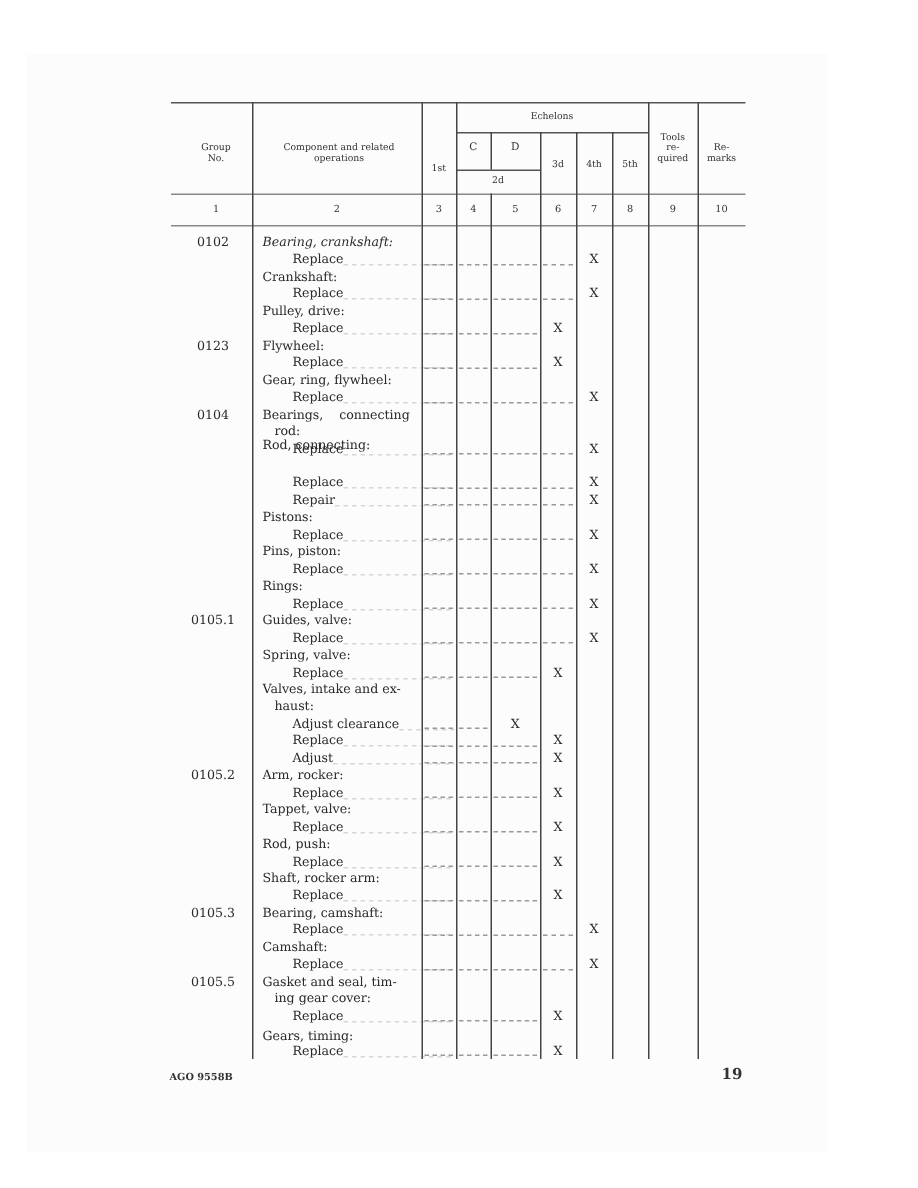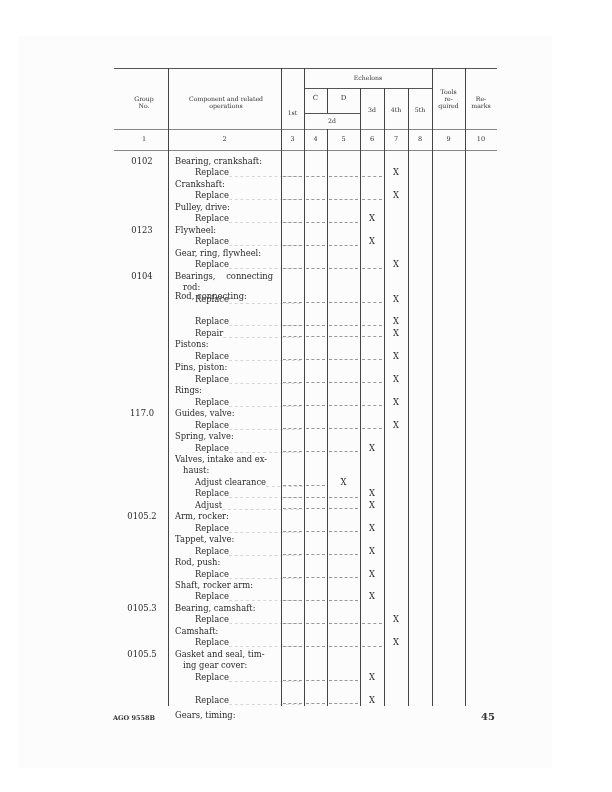--- a/index.html
+++ b/index.html
@@ -69,21 +69,21 @@
       <div class="num" style="left: 240px; width: 24px; top: 67px;">6</div>
       <div class="num" style="left: 264px; width: 24px; top: 67px;">7</div>
       <div class="num" style="left: 288px; width: 24px; top: 67px;">8</div>
       <div class="num" style="left: 312px; width: 33px; top: 67px;">9</div>
       <div class="num" style="left: 345px; width: 32px; top: 67px;">10</div>
     </div>
 
   <div id="body">
       <div class="row" style="top: 88px;">
         <div class="grp">0102</div>
-        <div class="comp l1"><span style="white-space: pre;">Bearing, crankshaft:</span></div>
+        <div class="comp l1"><span style="white-space: pre; font-style: italic;">Bearing, crankshaft:</span></div>
       </div>
       <div class="row" style="top: 99.46px;">
         <div class="comp l3"><span style="white-space: pre;">Replace</span><span class="leader" style="font-size: 6px;">_ _ _ _ _ _ _ _ _ _ _ _ _ _ _ _</span></div>
         <div class="dash" style="left: 163px; width: 19px;"></div>
         <div class="dash" style="left: 186px; width: 19px;"></div>
         <div class="dash" style="left: 209px; width: 29px;"></div>
         <div class="dash" style="left: 242px; width: 20px;"></div>
         <div class="cell" style="left: 264px; width: 24px;">X</div>
       </div>
       <div class="row" style="top: 110.92px;">
@@ -190,21 +190,21 @@
       </div>
       <div class="row" style="top: 328.66px;">
         <div class="comp l3"><span style="white-space: pre;">Replace</span><span class="leader" style="font-size: 6px;">_ _ _ _ _ _ _ _ _ _ _ _ _ _ _ _</span></div>
         <div class="dash" style="left: 163px; width: 19px;"></div>
         <div class="dash" style="left: 186px; width: 19px;"></div>
         <div class="dash" style="left: 209px; width: 29px;"></div>
         <div class="dash" style="left: 242px; width: 20px;"></div>
         <div class="cell" style="left: 264px; width: 24px;">X</div>
       </div>
       <div class="row" style="top: 340.12px;">
-        <div class="grp">117.0</div>
+        <div class="grp">0105.1</div>
         <div class="comp l1"><span style="white-space: pre;">Guides, valve:</span></div>
       </div>
       <div class="row" style="top: 351.58px;">
         <div class="comp l3"><span style="white-space: pre;">Replace</span><span class="leader" style="font-size: 6px;">_ _ _ _ _ _ _ _ _ _ _ _ _ _ _ _</span></div>
         <div class="dash" style="left: 163px; width: 19px;"></div>
         <div class="dash" style="left: 186px; width: 19px;"></div>
         <div class="dash" style="left: 209px; width: 29px;"></div>
         <div class="dash" style="left: 242px; width: 20px;"></div>
         <div class="cell" style="left: 264px; width: 24px;">X</div>
       </div>
@@ -315,27 +315,27 @@
       <div class="row" style="top: 592.24px;">
         <div class="comp l2"><span style="white-space: pre;">ing gear cover:</span></div>
       </div>
       <div class="row" style="top: 603.7px;">
         <div class="comp l3"><span style="white-space: pre;">Replace</span><span class="leader" style="font-size: 6px;">_ _ _ _ _ _ _ _ _ _ _ _ _ _ _ _</span></div>
         <div class="dash" style="left: 163px; width: 19px;"></div>
         <div class="dash" style="left: 186px; width: 19px;"></div>
         <div class="dash" style="left: 209px; width: 29px;"></div>
         <div class="cell" style="left: 240px; width: 24px;">X</div>
       </div>
-      <div class="row" style="top: 642px;">
+      <div class="row" style="top: 617px;">
         <div class="comp l1"><span style="white-space: pre;">Gears, timing:</span></div>
       </div>
       <div class="row" style="top: 626.62px;">
         <div class="comp l3"><span style="white-space: pre;">Replace</span><span class="leader" style="font-size: 6px;">_ _ _ _ _ _ _ _ _ _ _ _ _ _ _ _</span></div>
         <div class="dash" style="left: 163px; width: 19px;"></div>
         <div class="dash" style="left: 186px; width: 19px;"></div>
         <div class="dash" style="left: 209px; width: 29px;"></div>
         <div class="cell" style="left: 240px; width: 24px;">X</div>
       </div>
     </div>
 </div>
 
 <div class="footer-left">AGO 9558B</div>
-<div class="footer-right">45</div>
+<div class="footer-right">19</div>
 
 </body></html>

